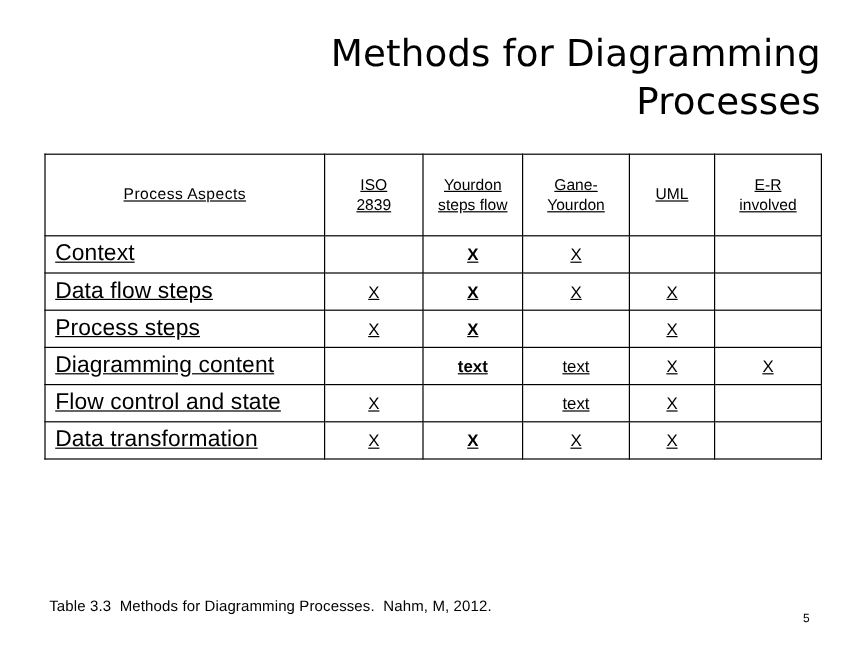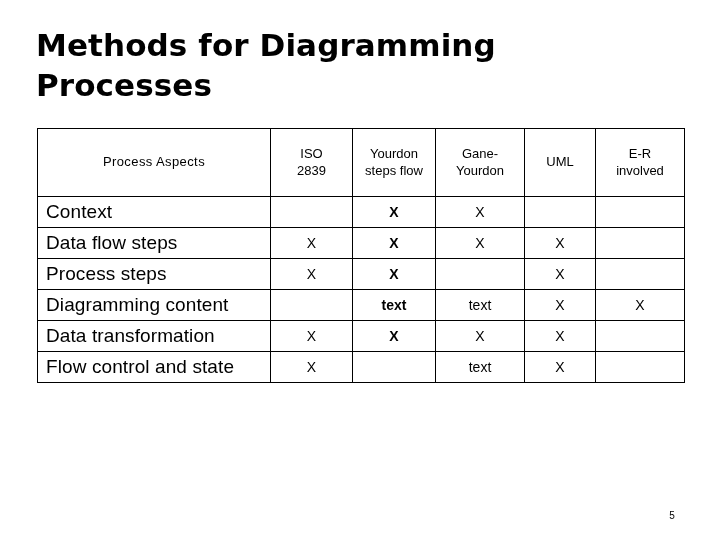--- a/index.html
+++ b/index.html
@@ -21,36 +21,37 @@
     inset: 0;
     background: #ffffff;
   }
 
   
   .slide-title {
     position: absolute;
     left: 36px;
     top: 26px;
     width: 648px;
-    text-align: left;
+    text-align: right;
     font-family: "DejaVu Sans", sans-serif;
     font-size: 31px;
-    font-weight: 700;
+    font-weight: 400;
     line-height: 1.28;
     letter-spacing: 0.1px;
     color: #000000;
     white-space: pre-line;
   }
 
   
   .table-wrap {
     position: absolute;
     left: 37px;
     top: 128px;
     width: 647px;
+    text-decoration: underline;
   }
 
   table.methods-table {
     border-collapse: collapse;
     table-layout: fixed;
     width: 647px;
     background: #ffffff;
   }
 
   table.methods-table th,
@@ -193,35 +194,36 @@
           </tr>
           <tr>
             <td class="row-label">Diagramming content</td>
             <td class="mark"></td>
             <td class="mark bold">text</td>
             <td class="mark">text</td>
             <td class="mark">X</td>
             <td class="mark">X</td>
           </tr>
           <tr>
-            <td class="row-label">Data transformation</td>
-            <td class="mark">X</td>
-            <td class="mark bold">X</td>
-            <td class="mark">X</td>
-            <td class="mark">X</td>
-            <td class="mark"></td>
-          </tr>
-          <tr>
             <td class="row-label">Flow control and state</td>
             <td class="mark">X</td>
             <td class="mark bold"></td>
             <td class="mark">text</td>
+            <td class="mark">X</td>
+            <td class="mark"></td>
+          </tr>
+          <tr>
+            <td class="row-label">Data transformation</td>
+            <td class="mark">X</td>
+            <td class="mark bold">X</td>
+            <td class="mark">X</td>
             <td class="mark">X</td>
             <td class="mark"></td>
           </tr>
         </tbody>
     </table>
   </div>
 
+  <div class="caption">Table 3.3  Methods for Diagramming Processes.  Nahm, M, 2012.</div>
 
   <div class="page-number">5</div>
 
 </div>
 
 </body></html>

